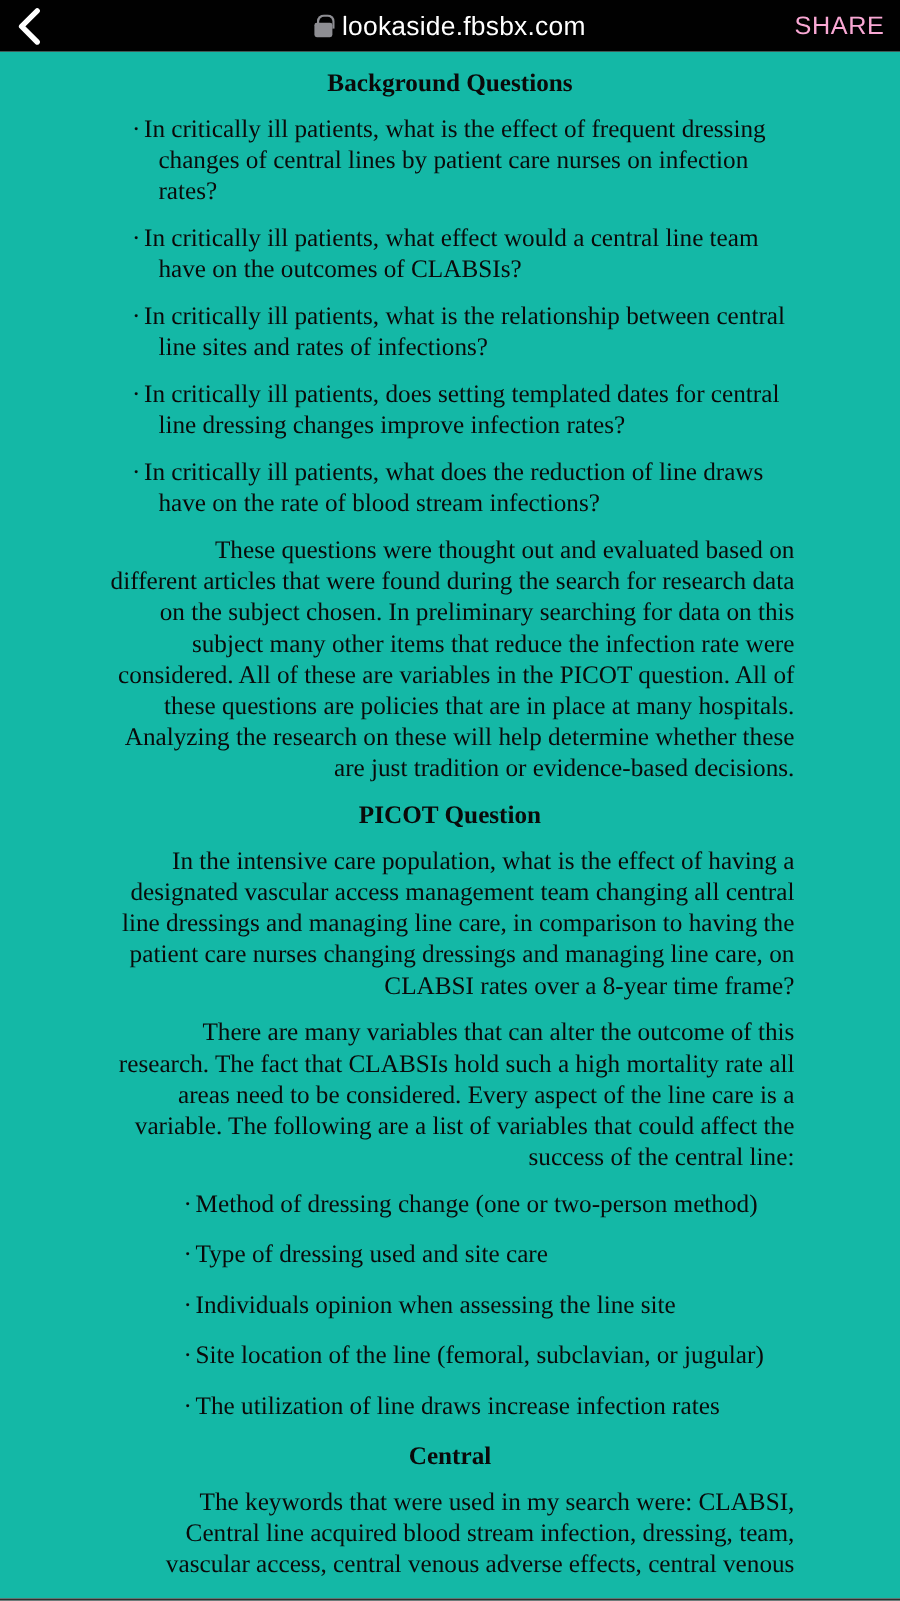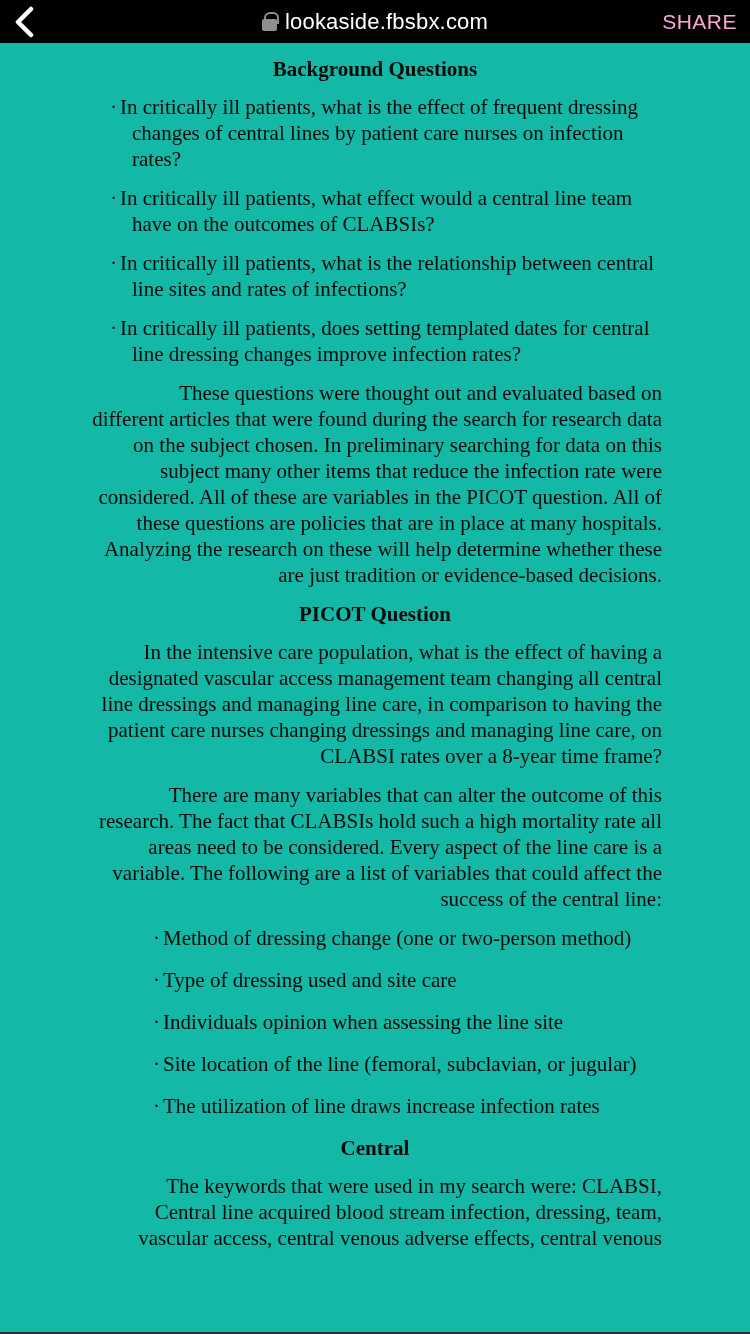--- a/index.html
+++ b/index.html
@@ -101,20 +101,21 @@
 </header>
 
 <main class="doc">
   <h1>Background Questions</h1>
 
   <ul class="list1">
     <li><span class="marker">·</span><span>In critically ill patients, what is the effect of frequent dressing changes of central lines by patient care nurses on infection rates?</span></li>
     <li><span class="marker">·</span><span>In critically ill patients, what effect would a central line team have on the outcomes of CLABSIs?</span></li>
     <li><span class="marker">·</span><span>In critically ill patients, what is the relationship between central line sites and rates of infections?</span></li>
     <li><span class="marker">·</span><span>In critically ill patients, does setting templated dates for central line dressing changes improve infection rates?</span></li>
+    <li><span class="marker">·</span><span>In critically ill patients, what does the reduction of line draws have on the rate of blood stream infections?</span></li>
   </ul>
 
   <p class="indent">These questions were thought out and evaluated based on different articles that were found during the search for research data on the subject chosen.  In preliminary searching for data on this subject many other items that reduce the infection rate were considered.  All of these are variables in the PICOT question.  All of these questions are policies that are in place at many hospitals.  Analyzing the research on these will help determine whether these are just tradition or evidence-based decisions.</p>
 
   <h1>PICOT Question</h1>
 
   <p class="indent">In the intensive care population, what is the effect of having a designated vascular access management team changing all central line dressings and managing line care, in comparison to having the patient care nurses changing dressings and managing line care, on CLABSI rates over a 8-year time frame?</p>
 
   <p class="indent">There are many variables that can alter the outcome of this research.  The fact that CLABSIs hold such a high mortality rate all areas need to be considered.  Every aspect of the line care is a variable.  The following are a list of variables that could affect the success of the central line:</p>
 

